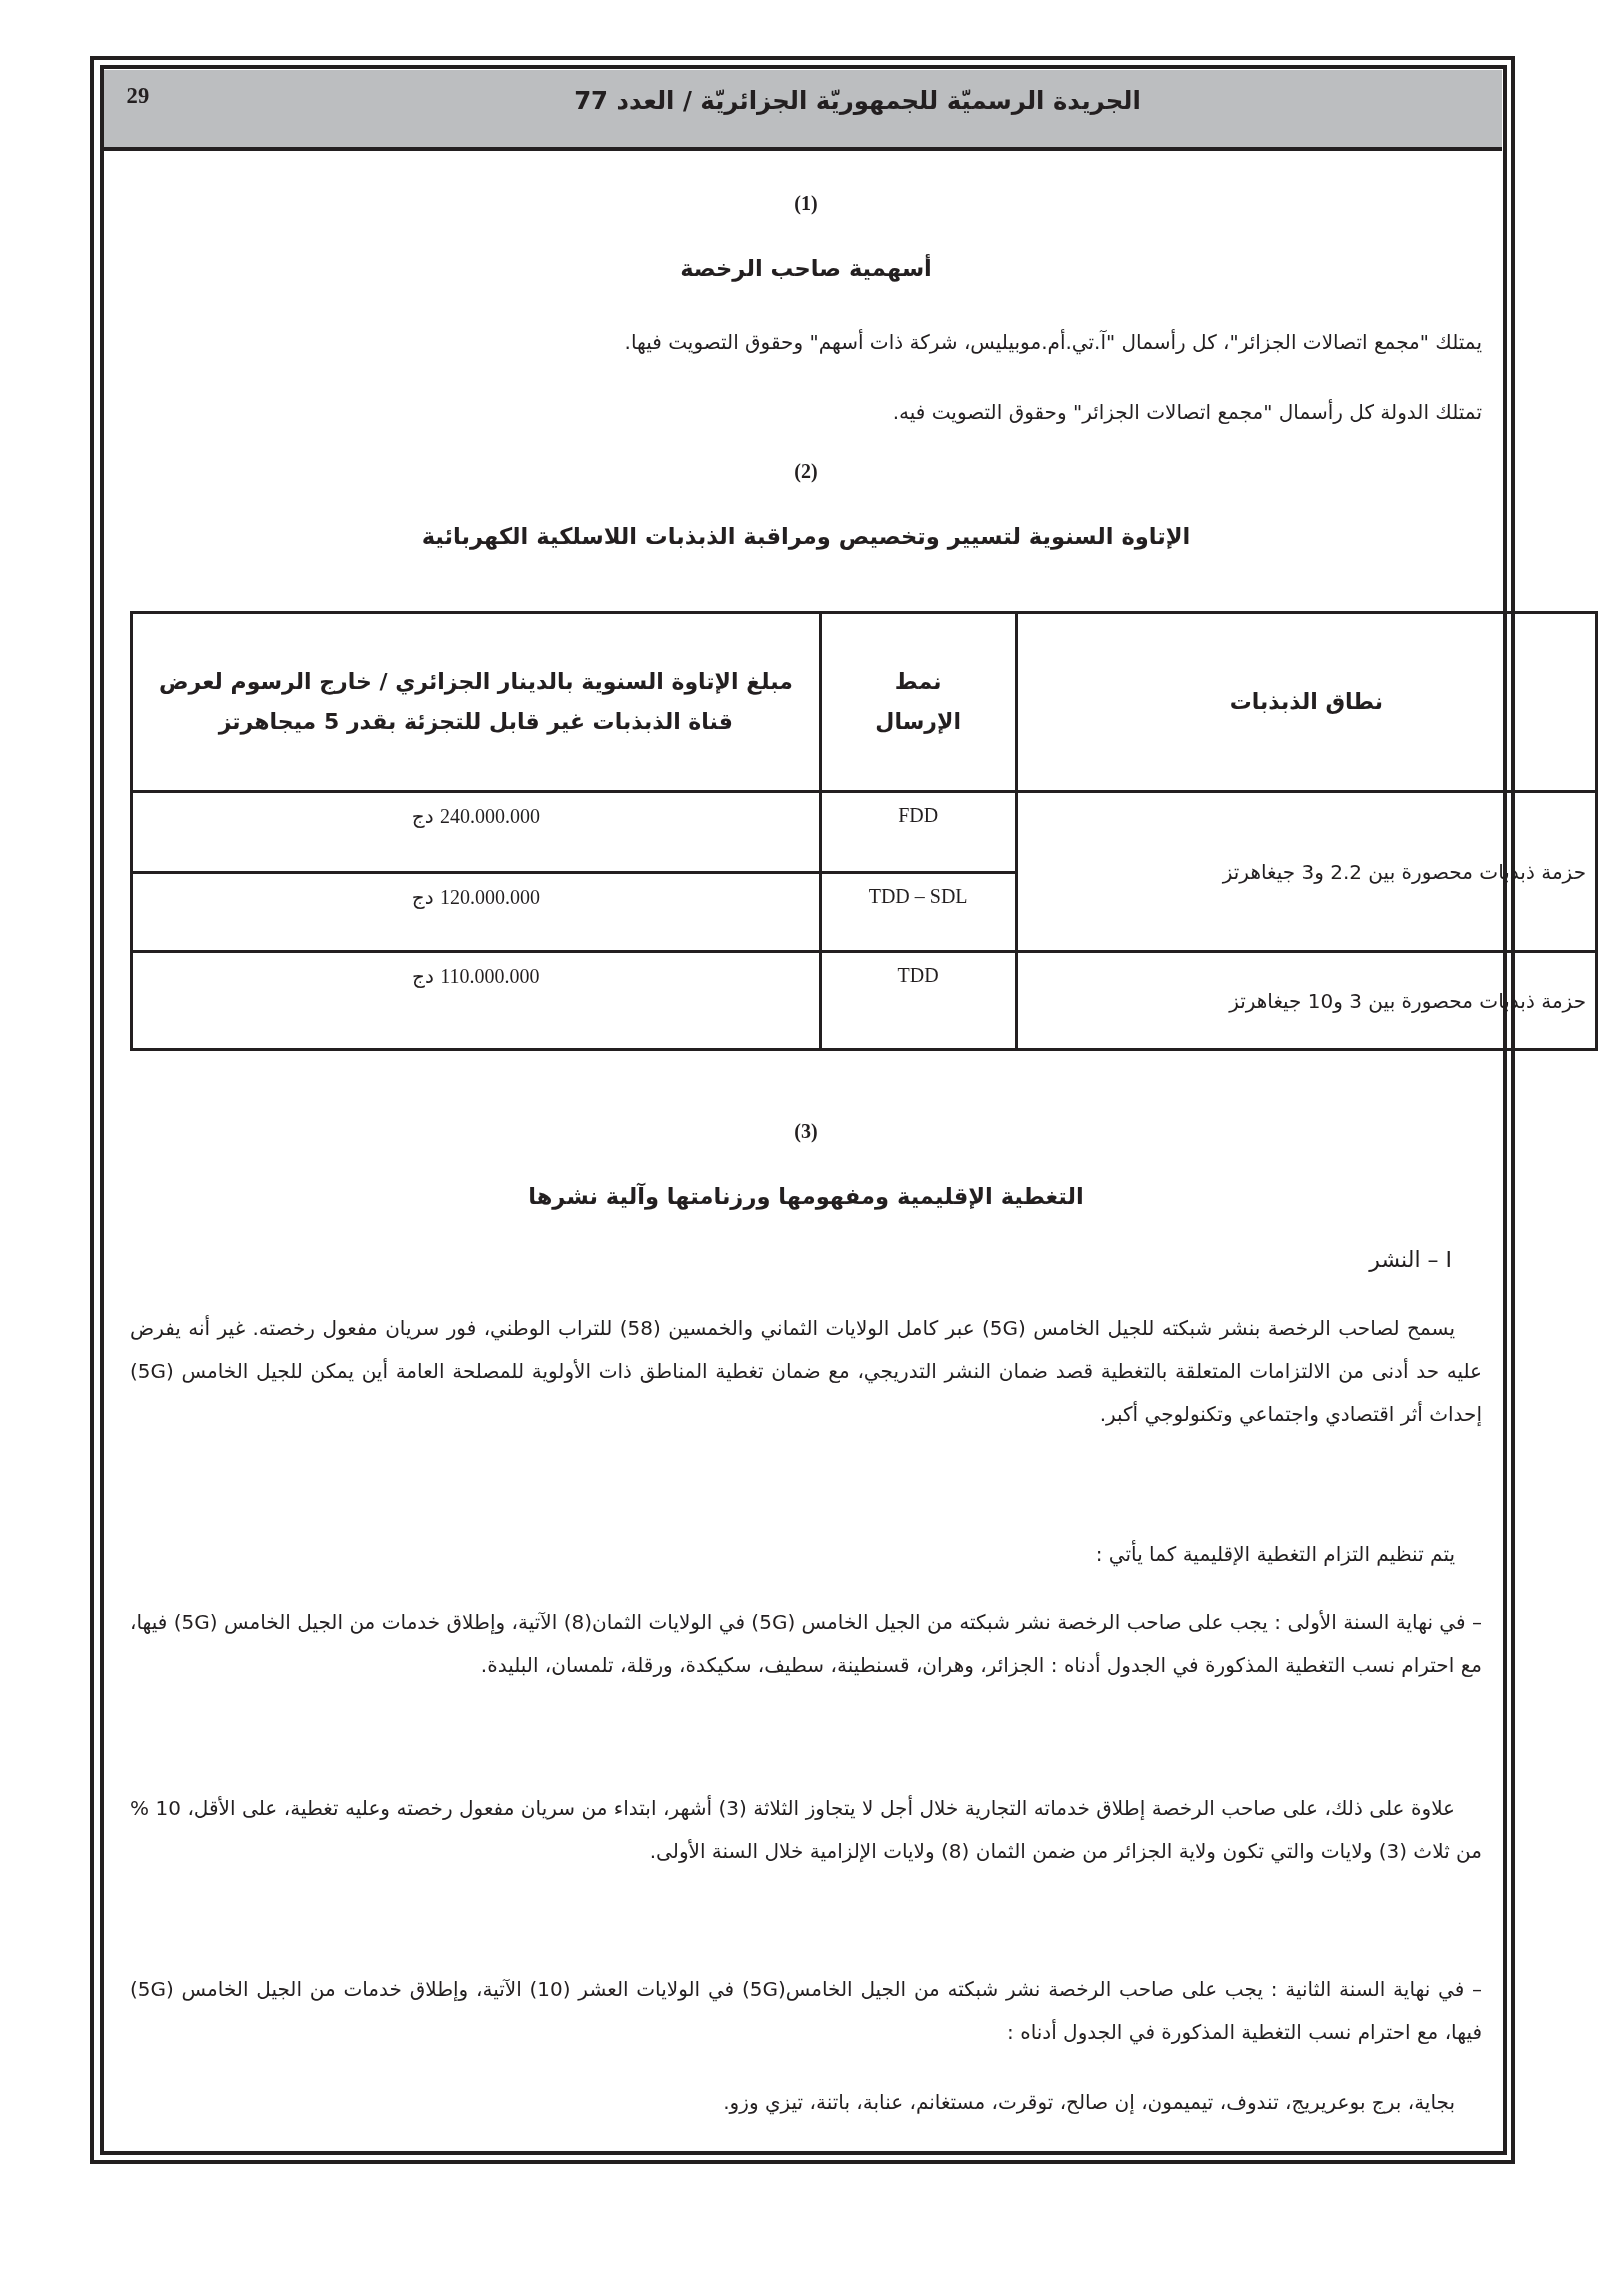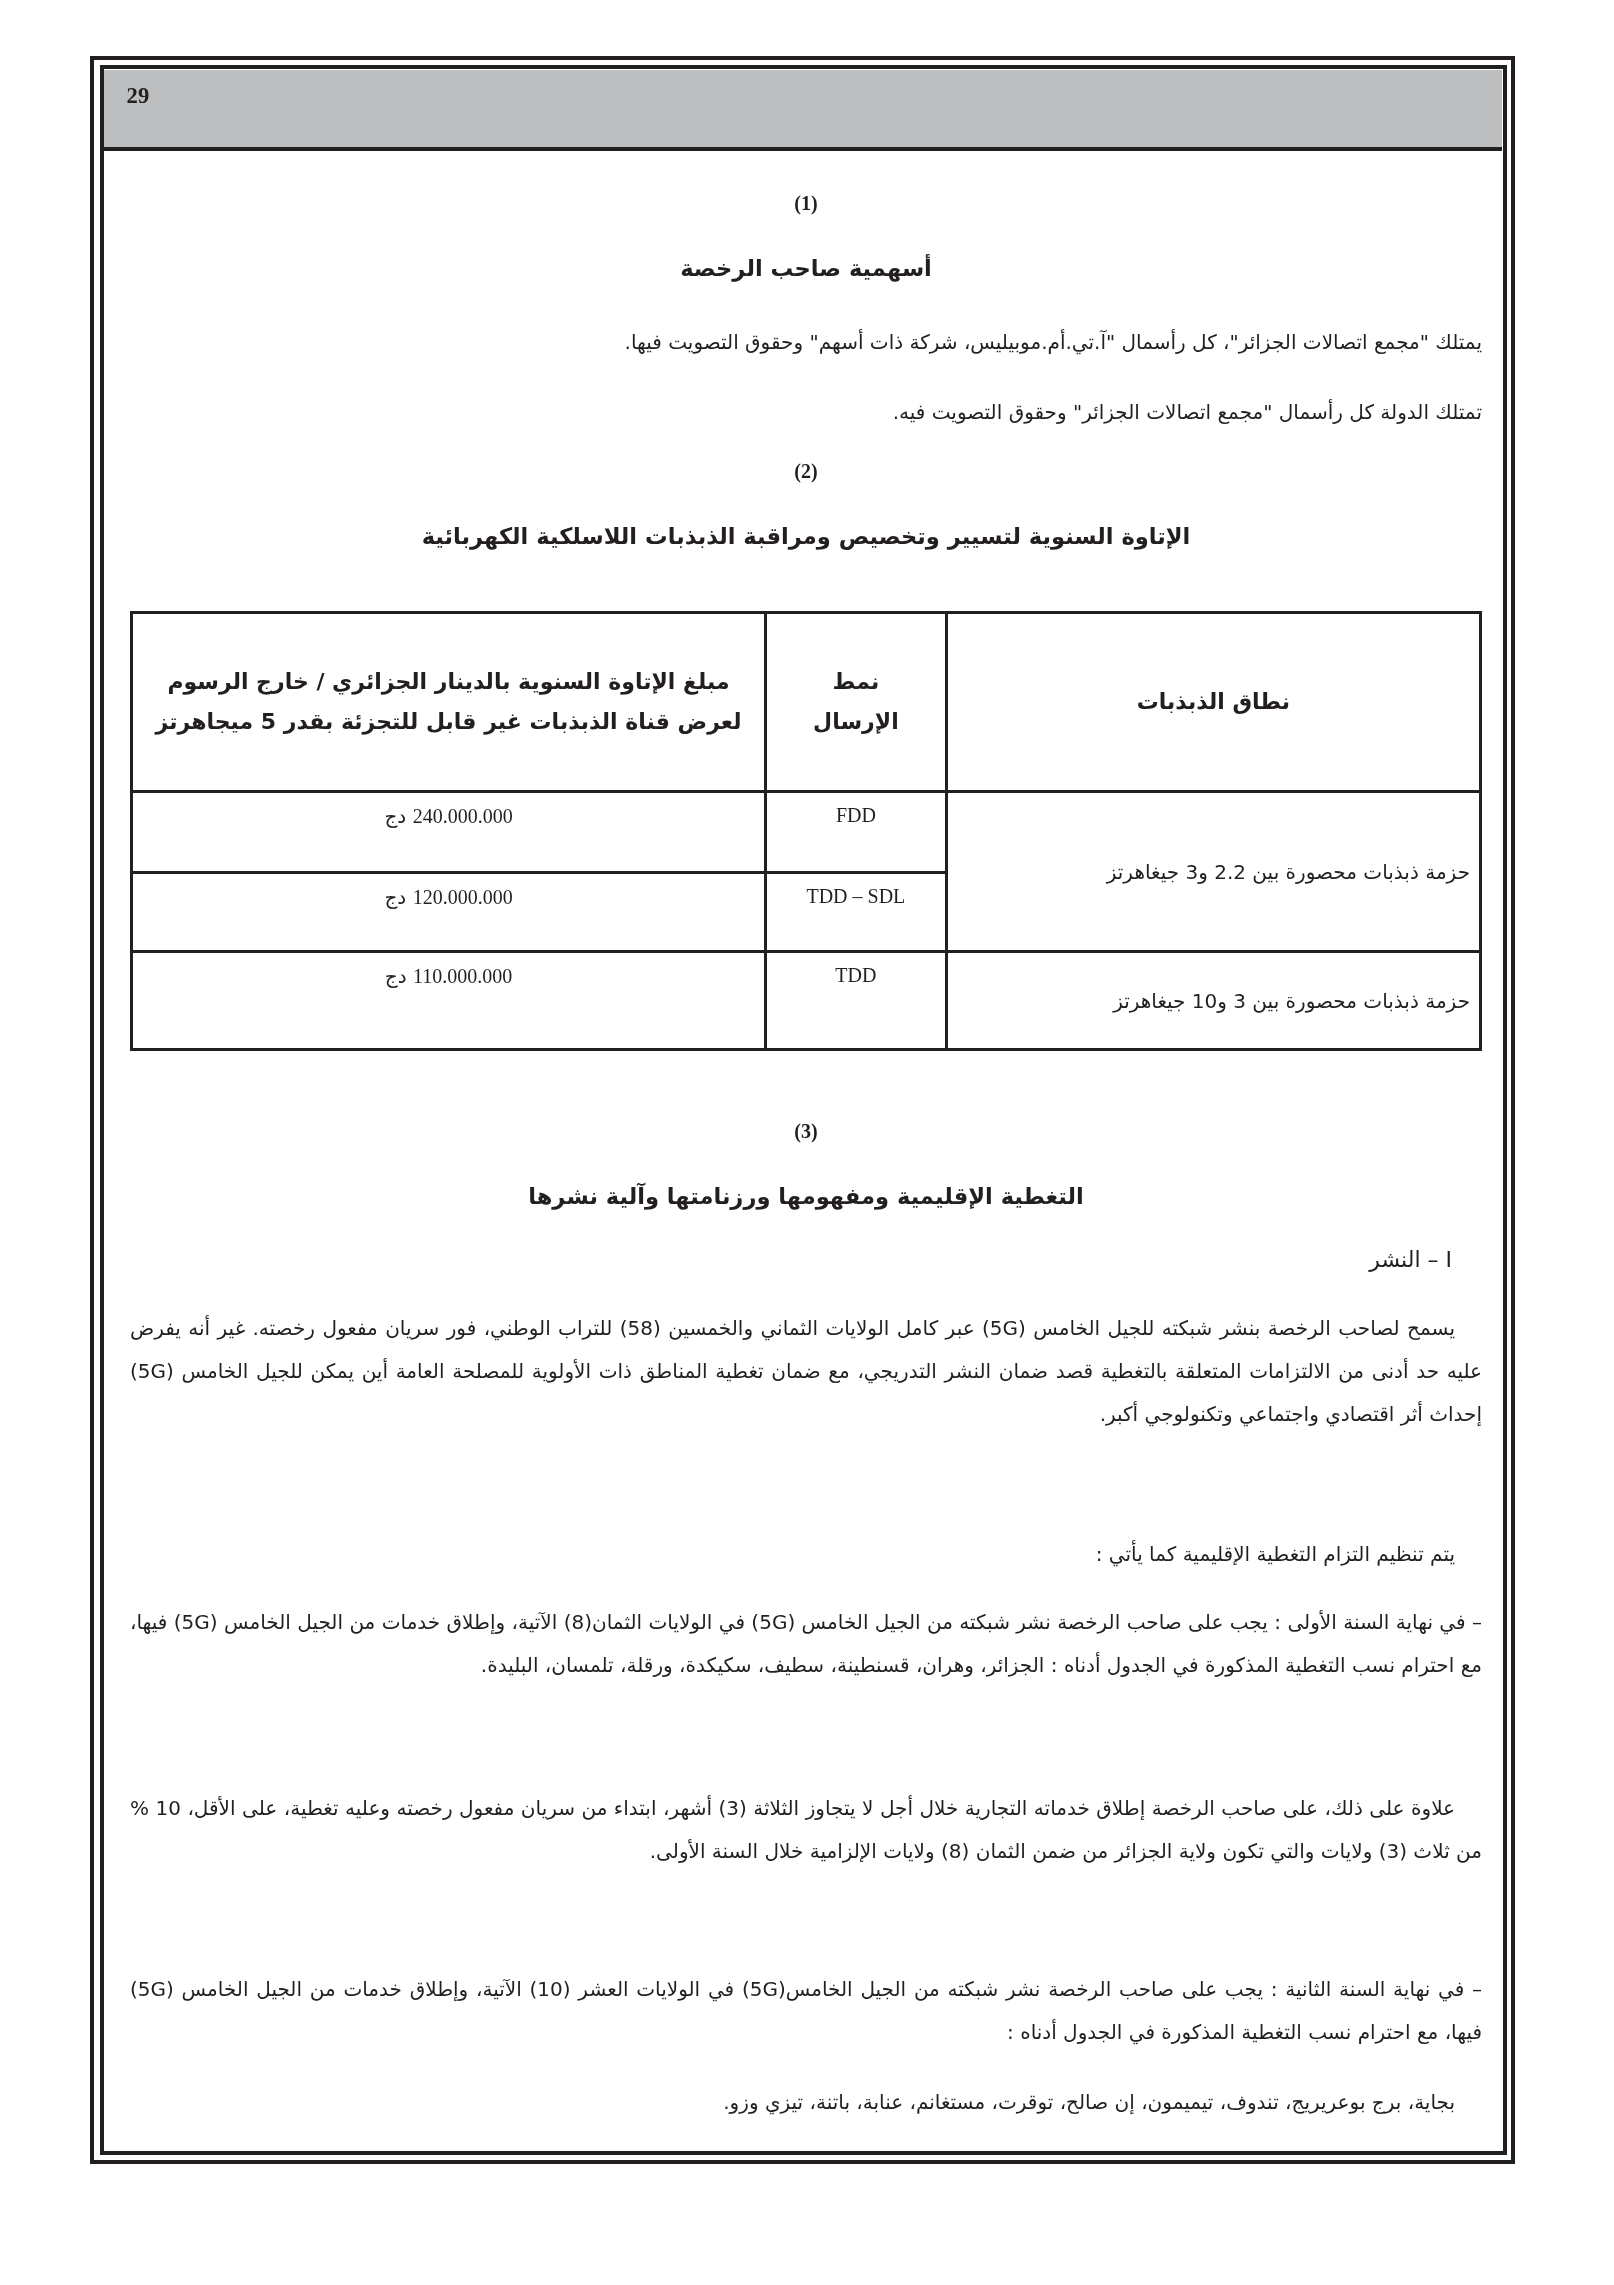--- a/index.html
+++ b/index.html
@@ -17,37 +17,38 @@
                    font-size: 24.4px; line-height: 36px; padding-left: 109px; }
   .header .pnum { position: absolute; left: 22.6px; top: 12.7px; font-weight: bold; font-size: 22.6px;
                   font-family: "Liberation Serif", serif; direction: ltr; }
   .content { position: absolute; left: 130px; width: 1352px; direction: rtl; }
   .center { text-align: center; }
   .num-head { font-family: "Liberation Serif", serif; font-weight: bold; font-size: 20px; }
   .sec-title { font-weight: bold; font-size: 22.6px; }
   .para { font-size: 20px; line-height: 43px; text-align: justify; text-align-last: right; }
   .para .indent { display: inline-block; width: 27px; }
   .bold { font-weight: normal; }
-  table.fees { position: absolute; left: 130px; top: 611px; width: 1352px; border-collapse: collapse;
+  table.fees { position: absolute; left: 130px; top: 611px; width: 1468px; border-collapse: collapse;
                direction: rtl; }
   table.fees td, table.fees th { border: 3.6px solid #231f20; font-size: 20px; padding: 0; }
   table.fees th { font-weight: bold; text-align: center; font-size: 22px; line-height: 40px; }
   table.fees td.val { text-align: center; vertical-align: top; padding-top: 11px; }
   table.fees td.mode { text-align: center; vertical-align: top; padding-top: 11px;
                        font-family: "Liberation Serif", serif; }
   table.fees td.band { text-align: right; padding-right: 9px; vertical-align: middle; }
   .amt { font-family: "Liberation Serif", serif; }
 </style>
 </head>
 <body>
 
 <div class="frame-outer"></div>
 <div class="frame-inner"></div>
 
 <div class="header">
+  <div class="title">الجريدة الرسميّة للجمهوريّة الجزائريّة / العدد 77</div>
   <div class="pnum">29</div>
 </div>
 
 <div class="content center num-head" style="top:192px;">(1)</div>
 <div class="content center sec-title" style="top:255px;">أسهمية صاحب الرخصة</div>
 <div class="content para" style="top:321px; right:133px; width:1285px; left:auto;">يمتلك "مجمع اتصالات الجزائر"، كل رأسمال "آ.تي.أم.موبيليس، شركة ذات أسهم" وحقوق التصويت فيها.</div>
 <div class="content para" style="top:391px; right:133px; width:1285px; left:auto;">تمتلك الدولة كل رأسمال "مجمع اتصالات الجزائر" وحقوق التصويت فيه.</div>
 
 <div class="content center num-head" style="top:460px;">(2)</div>
 <div class="content center sec-title" style="top:523px;">الإتاوة السنوية لتسيير وتخصيص ومراقبة الذبذبات اللاسلكية الكهربائية</div>

